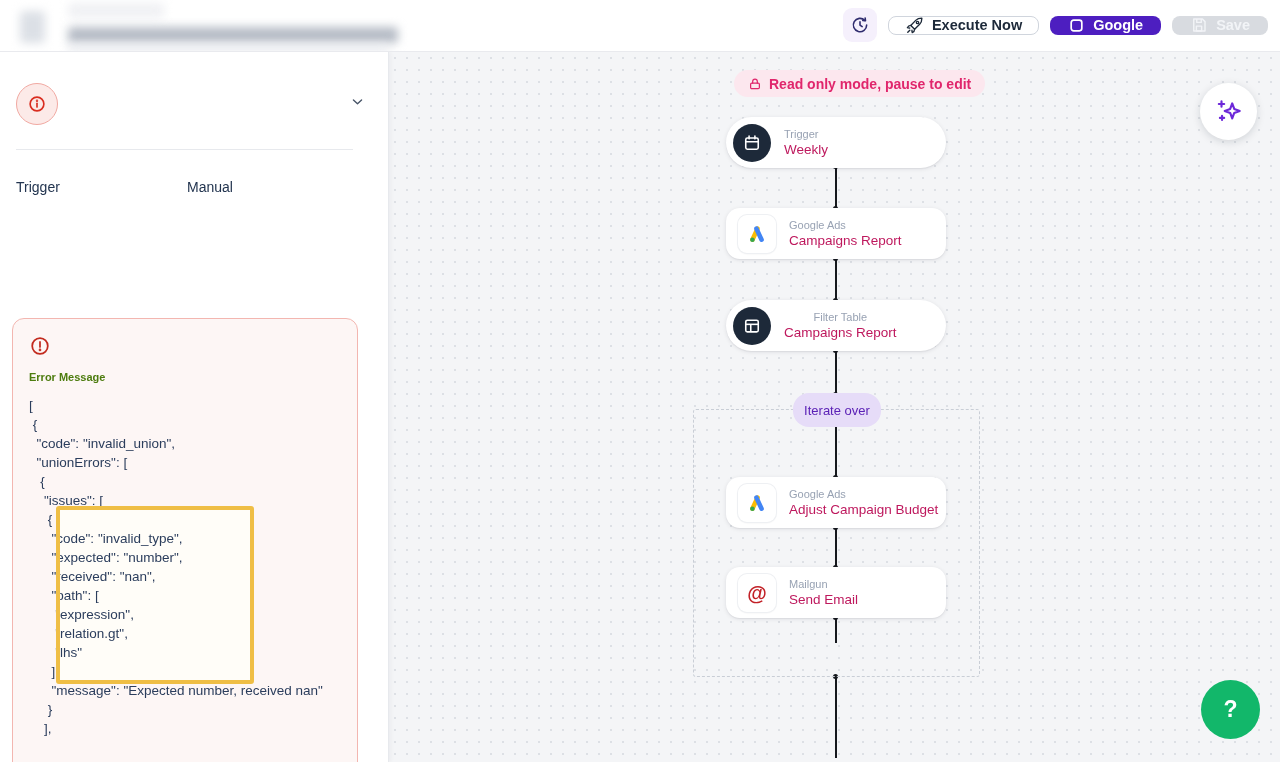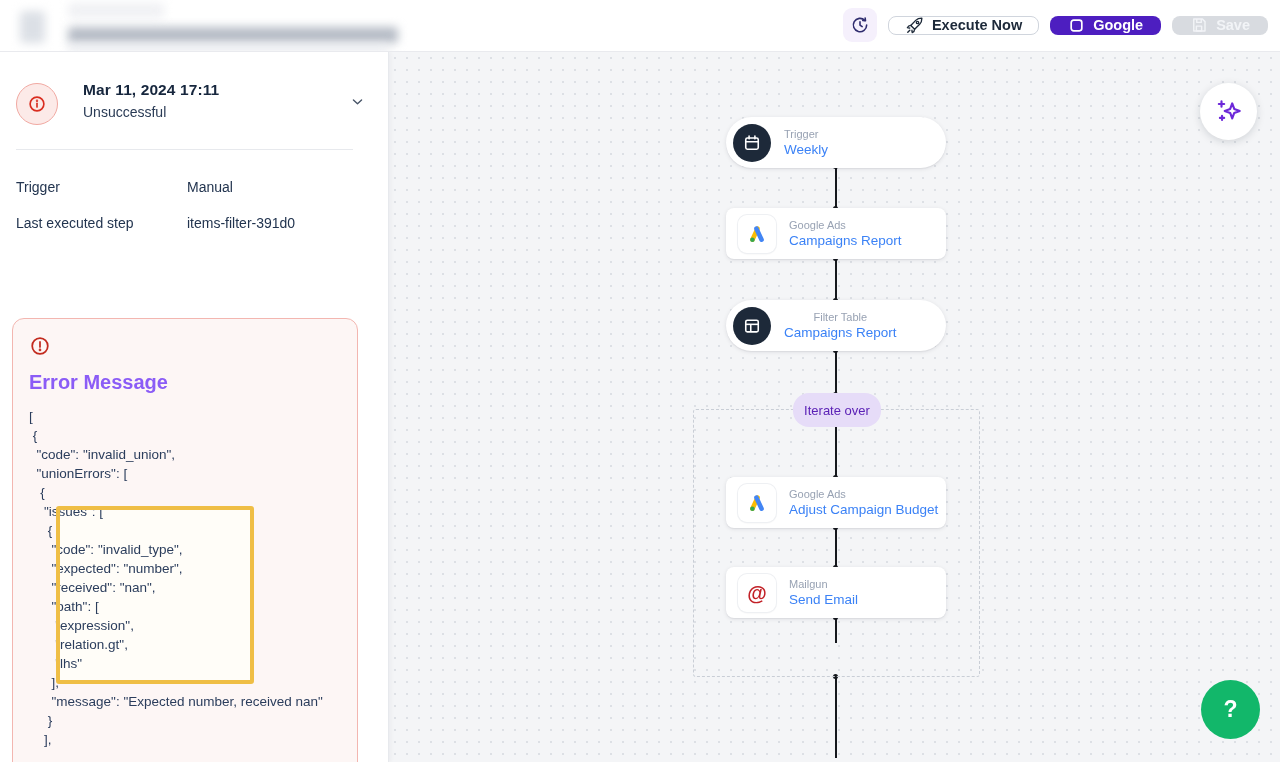--- a/index.html
+++ b/index.html
@@ -31,43 +31,43 @@
   .chevron { position:absolute; left:350px; top:42px; }
   .divider { position:absolute; left:16px; top:97px; width:337px; height:1px; background:#E7E9ED; }
   .kv-rows { position:absolute; left:0; top:118px; width:389px; }
   .kv-row { position:relative; height:36px; }
   .kv-label { position:absolute; left:16px; top:9px; font-size:14px; color:#22344F; }
   .kv-value { position:absolute; left:187px; top:9px; font-size:14px; color:#22344F; }
 
   
   .error-panel { position:absolute; left:12px; top:266px; width:346px; height:600px;
     background:#FDF6F5; border:1px solid #F3B6B0; border-radius:12px; padding:16px; }
-  .error-title { margin-top:10px; font-size:20px; font-weight:bold; color:#8b5cf6; }
+  .error-title { margin-top:10px; font-size:11px; font-weight:bold; color:#4d7c0f; }
   .error-json { position:relative; z-index:1; margin-top:13px; width:312px; font-family:"Liberation Sans", sans-serif;
     font-size:13.5px; line-height:19px; color:#2B3D5C; white-space:pre-wrap; word-break:break-word; }
   .hl-underlay { position:absolute; left:47px; top:191px; width:190px; height:170px; background:#FFFDF8; z-index:0; }
   .hl-box { position:absolute; left:43px; top:187px; width:198px; height:178px;
     border:4px solid #EFBE45; border-radius:3px; z-index:2; pointer-events:none; }
 
   
   .ro-banner { position:absolute; left:345px; top:18px; height:27px; display:flex; align-items:center; gap:7px;
     padding:0 14px; background:#FCE7EE; border-radius:14px; color:#E0266C; font-size:14px; font-weight:bold; }
   .connector { position:absolute; left:446px; width:1.5px; background:#15181D; }
   .connector .dot-t, .connector .dot-b { position:absolute; left:-2px; width:5px; height:5px; border-radius:50%; background:#15181D; }
   .connector .dot-t { top:-2px; } .connector .dot-b { bottom:-2px; }
   .node { position:absolute; left:337px; width:220px; height:51px; background:#fff;
     box-shadow:0 1px 4px rgba(16,24,40,.10), 0 1px 1px rgba(16,24,40,.05); display:flex; align-items:center; z-index:3; }
-  .node.pill { border-radius:26px; } .node.rect { border-radius:8px; }
+  .node.pill { border-radius:26px; } .node.rect { border-radius:14px; }
   .icon-circle { width:38px; height:38px; border-radius:50%; background:#1D2939; margin-left:7px;
     display:flex; align-items:center; justify-content:center; flex:none; }
   .icon-square { width:38px; height:38px; border-radius:9px; background:#fff; margin-left:12px;
     box-shadow:0 0 0 1px #EEF0F3, 0 1px 2px rgba(16,24,40,.08); display:flex; align-items:center; justify-content:center; flex:none; }
   .node-text { margin-left:13px; }
   .node-app { font-size:11px; color:#98A2B3; }
-  .node-title { font-size:13.5px; color:#3b82f6; margin-top:2px; }
+  .node-title { font-size:13.5px; color:#be185d; margin-top:2px; }
   .iterate-pill { position:absolute; left:404px; top:341px; width:88px; height:34px; background:#E6DCF8;
     border-radius:16px; display:flex; align-items:center; justify-content:center;
     color:#5B21B6; font-size:13px; z-index:4; }
   .loop-box { position:absolute; left:304px; top:357px; width:287px; height:268px;
     border:1px dashed #C9CED6; border-radius:3px; z-index:1; }
   .fab-sparkle { position:absolute; left:811px; top:31px; width:57px; height:57px; border-radius:50%;
     background:#fff; box-shadow:0 2px 8px rgba(16,24,40,.15); display:flex; align-items:center; justify-content:center; cursor:pointer; z-index:5; }
   .fab-help { position:absolute; left:812px; top:628px; width:59px; height:59px; border-radius:50%;
     background:#12B76A; display:flex; align-items:center; justify-content:center;
     color:#fff; font-size:23px; font-weight:bold; cursor:pointer; z-index:5; }
@@ -130,39 +130,31 @@
   <div class="sidebar">
     <div class="run-badge">
       <span style="display:flex;">
         <svg width="22" height="22" viewBox="0 0 24 24" fill="none" stroke="#D92D20" stroke-width="1.8" stroke-linecap="round">
           <circle cx="12" cy="12" r="7.5"></circle>
             <path d="M12 11.2v4.2"></path>
             <circle cx="12" cy="8.4" r="0.4" fill="#D92D20"></circle>
         </svg>
       </span>
     </div>
-    <div class="run-head">
-      <div class="run-date">Mar 11, 2024 17:11</div>
-      <div class="run-status">Unsuccessful</div>
-    </div>
     <span class="chevron">
       <svg width="15" height="15" viewBox="0 0 24 24" fill="none" stroke="#475467" stroke-width="2.2" stroke-linecap="round" stroke-linejoin="round">
         <path d="M5.5 9.5L12 15.5l6.5-6"></path>
       </svg>
     </span>
     <div class="divider"></div>
 
     <div class="kv-rows">
       <div class="kv-row">
         <span class="kv-label">Trigger</span>
         <span class="kv-value">Manual</span>
-      </div>
-      <div class="kv-row">
-        <span class="kv-label">Last executed step</span>
-        <span class="kv-value">items-filter-391d0</span>
       </div>
     </div>
 
     <div class="error-panel">
       <span style="display:inline-flex;">
         <svg width="22" height="22" viewBox="0 0 24 24" fill="none" stroke="#C22A1E" stroke-width="1.9" stroke-linecap="round">
           <circle cx="12" cy="12" r="8.5"></circle>
             <path d="M12 7.5v5.5"></path>
             <circle cx="12" cy="16.3" r="0.5" fill="#C22A1E"></circle>
         </svg>
@@ -185,20 +177,29 @@
        "lhs"
       ],
       "message": "Expected number, received nan"
      }
     ],</pre>
       <div class="hl-box"></div>
     </div>
   </div>
 
   <div class="canvas">
+    <div class="ro-banner">
+      <span style="display:flex;">
+        <svg width="14" height="14" viewBox="0 0 24 24" fill="none" stroke="#E0266C" stroke-width="2.1" stroke-linecap="round" stroke-linejoin="round">
+          <rect x="4.5" y="10.5" width="15" height="9.5" rx="2"></rect>
+            <path d="M8 10.5V7.5a4 4 0 0 1 8 0v3"></path>
+        </svg>
+      </span>
+      <span>Read only mode, pause to edit</span>
+    </div>
 
     <div class="connector" style="top:114px;height:43px;">
         <span class="dot-t"></span>
         <span class="dot-b"></span>
       </div>
     <div class="connector" style="top:206px;height:43px;">
         <span class="dot-t"></span>
         <span class="dot-b"></span>
       </div>
     <div class="connector" style="top:298px;height:45px;">

